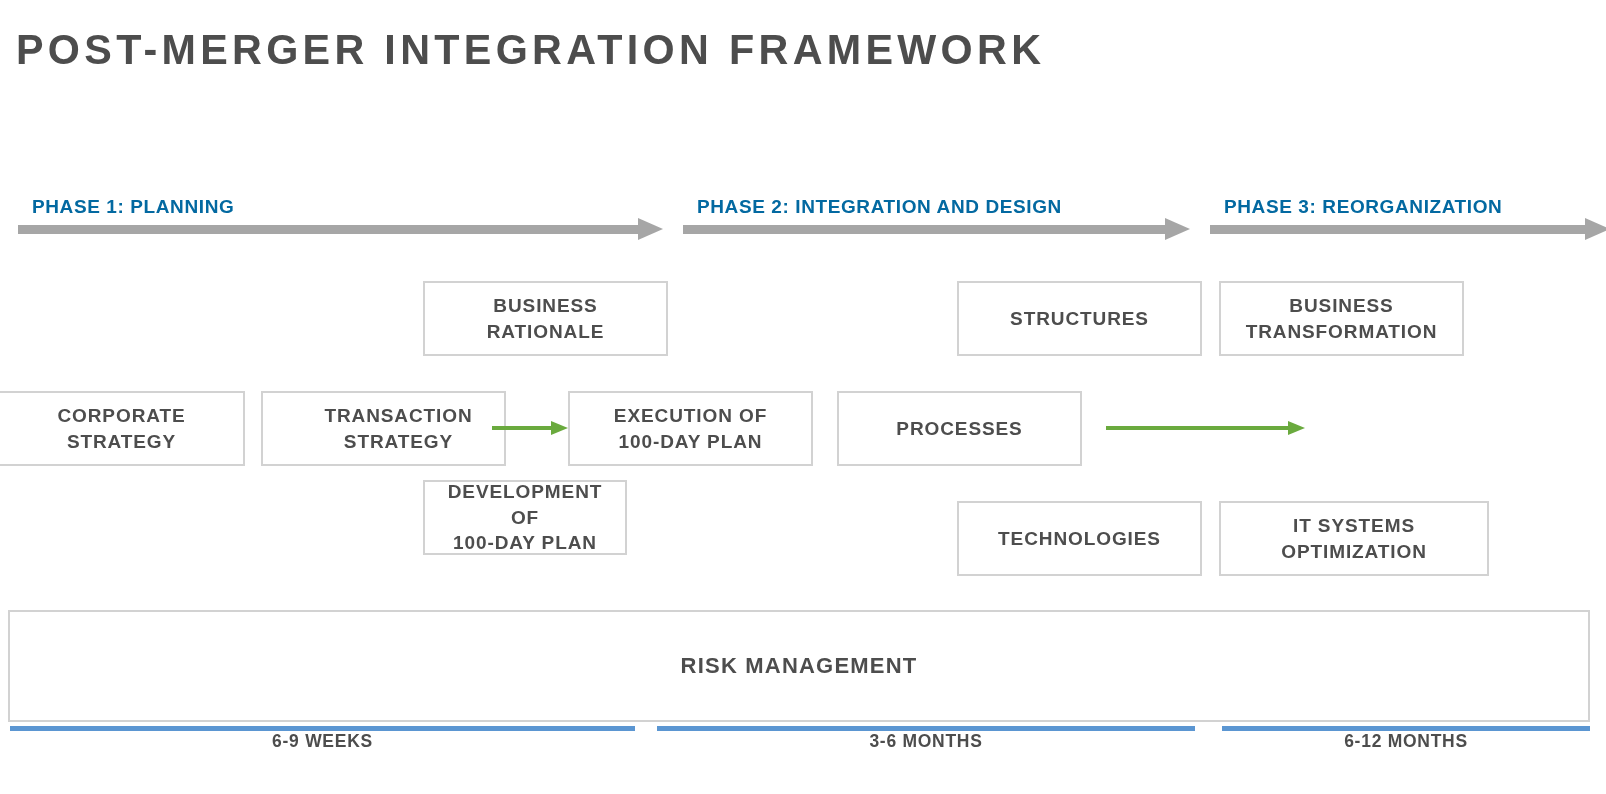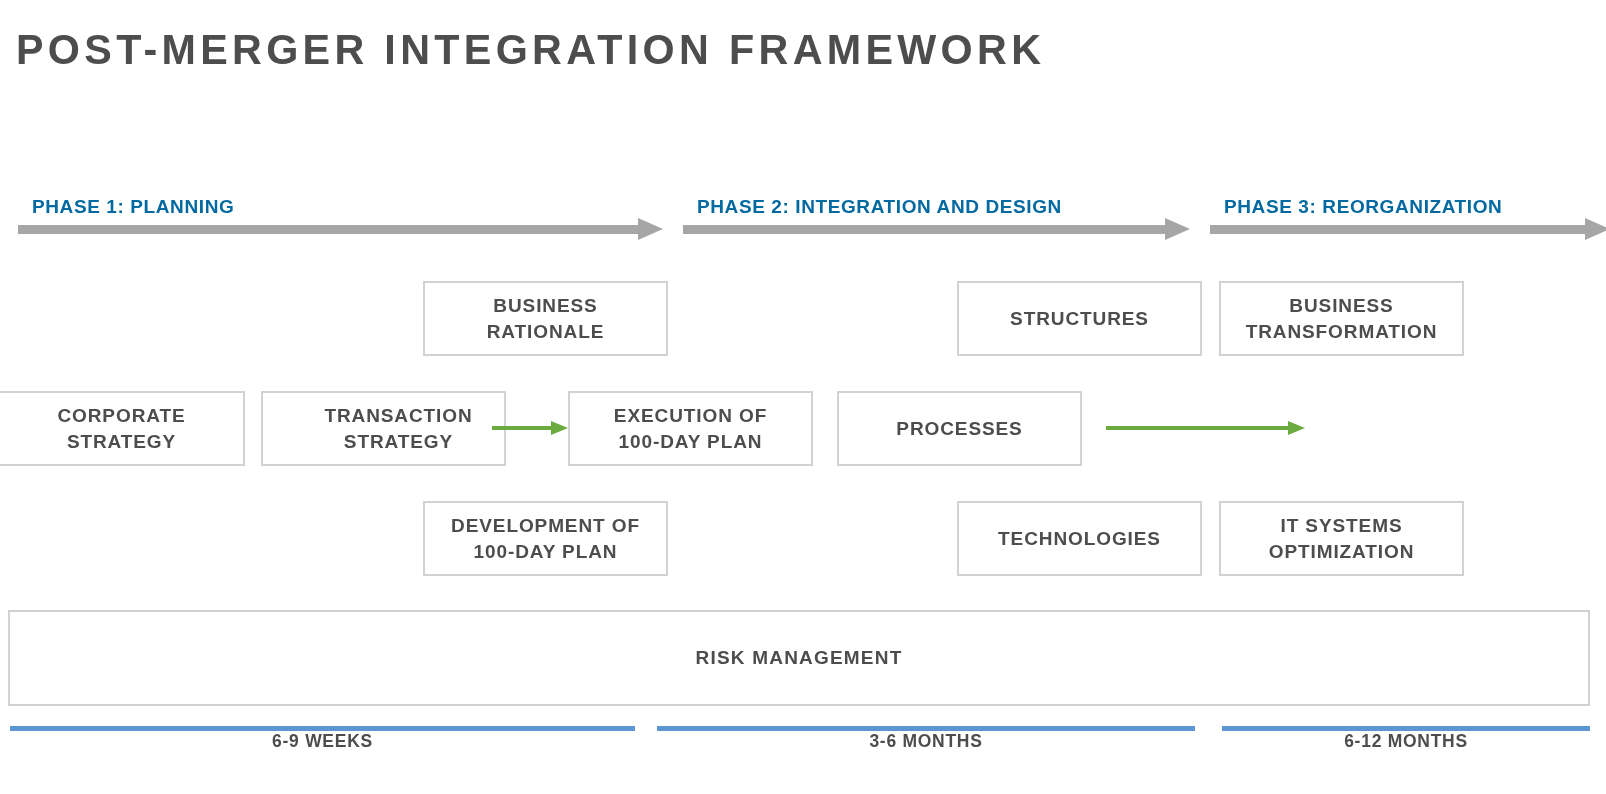--- a/index.html
+++ b/index.html
@@ -107,28 +107,28 @@
     border-left: 17px solid #6aaa3e;
   }
 
   
   #risk-box {
     position: absolute;
     box-sizing: border-box;
     left: 8px;
     top: 610px;
     width: 1582px;
-    height: 96px;
+    height: 112px;
     border: 2px solid #d2d2d2;
     background: #ffffff;
     display: flex;
     align-items: center;
     justify-content: center;
     color: #4d4d4d;
-    font-size: 19px;
+    font-size: 22px;
     font-weight: bold;
     letter-spacing: 1.2px;
   }
 
   
   .duration-rule {
     position: absolute;
     top: 726px;
     height: 5px;
     background: #5b96d2;
@@ -227,34 +227,34 @@
       <span>PROCESSES</span>
     </div>
   </div>
 
   <div class="green-arrow" style="left:1106px; top:421px; width:199px;">
     <div class="g-shaft" style="width:183px;"></div>
     <div class="g-head" style="left:182px;"></div>
   </div>
 
 
-  <div class="pmi-box" style="left:423px; top:501px; width:245px; height:75px;">
+  <div class="pmi-box" style="left:423px; top:480px; width:204px; height:75px;">
     <div>
       <span>DEVELOPMENT OF</span>
       <span>100-DAY PLAN</span>
     </div>
   </div>
 
   <div class="pmi-box" style="left:957px; top:501px; width:245px; height:75px;">
     <div>
       <span>TECHNOLOGIES</span>
     </div>
   </div>
 
-  <div class="pmi-box" style="left:1219px; top:501px; width:245px; height:75px;">
+  <div class="pmi-box" style="left:1219px; top:501px; width:270px; height:75px;">
     <div>
       <span>IT SYSTEMS</span>
       <span>OPTIMIZATION</span>
     </div>
   </div>
 
   <div id="risk-box">
     <span>RISK MANAGEMENT</span>
   </div>
 

